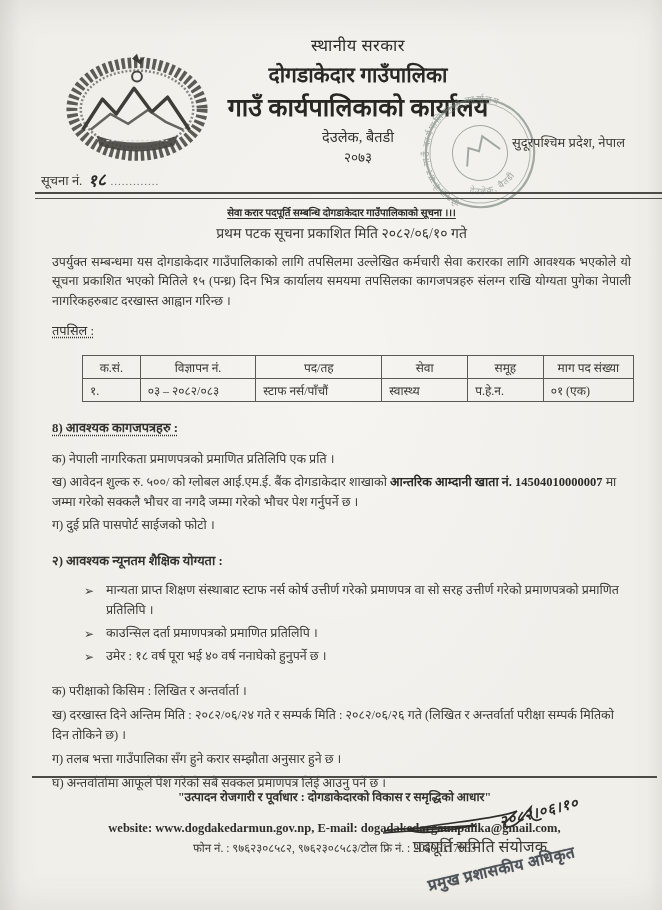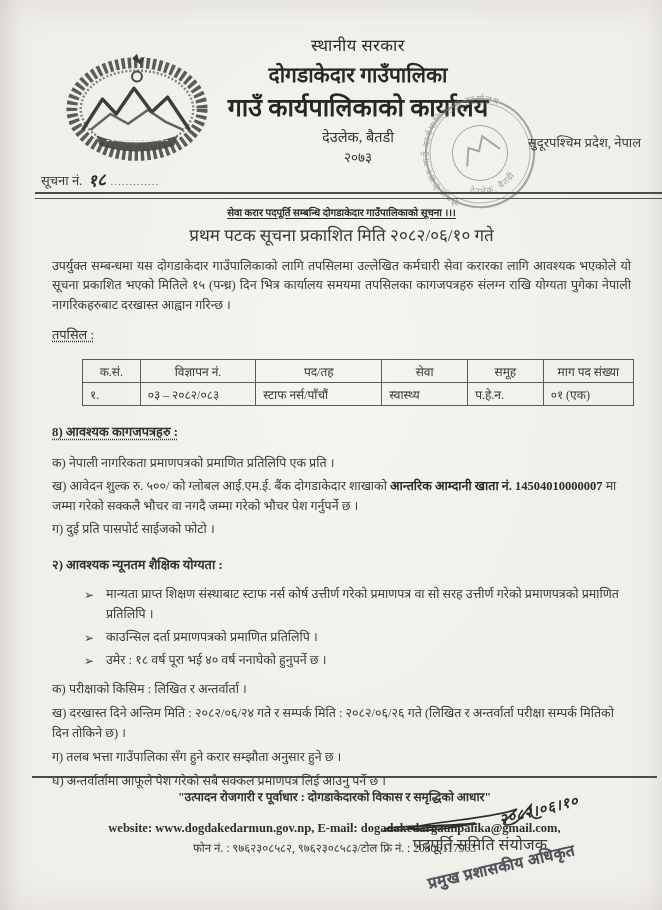--- a/index.html
+++ b/index.html
@@ -16,45 +16,45 @@
   }
   
   .letterhead{position:relative;height:196px;}
   .emblem{position:absolute;left:56px;top:52px;width:148px;height:120px;}
   .head-center{position:absolute;left:170px;right:130px;top:36px;text-align:center;line-height:1.25;}
   .gov{font-size:16.5px;letter-spacing:.5px;color:#2f2e2a;}
   .muni{font-size:21px;font-weight:bold;margin-top:5px;color:#2a2925;}
   .office{font-size:25px;font-weight:bold;margin-top:4px;color:#282723;}
   .addr{font-size:14.5px;margin-top:5px;}
   .year{font-size:13.5px;margin-top:4px;}
-  .province{position:absolute;right:28px;top:133px;font-size:13px;color:#3b3a35;}
+  .province{position:absolute;right:44px;top:133px;font-size:13px;color:#3b3a35;}
   .round-stamp{position:absolute;left:414px;top:94px;width:118px;height:118px;transform:rotate(-28deg);opacity:.62;}
   .notice-no{position:absolute;left:34px;top:167px;font-size:13px;color:#3b3a35;}
   .hand-number{display:inline-block;font-size:17px;font-style:italic;color:#2c2b28;transform:rotate(-6deg) translateY(1px);font-weight:bold;margin:0 2px;}
   .dots{letter-spacing:1px;color:#6b6a64;font-size:11px;}
   .rule{position:absolute;left:28px;right:4px;top:192px;height:4px;border-top:2.5px solid #4c4b46;border-bottom:1px solid #55544e;}
   
   .main{position:relative;padding:0 38px 0 45px;}
   .subject{text-align:center;margin-top:9px;font-size:10px;font-weight:bold;color:#2e2d29;}
   .subject u{text-underline-offset:2px;}
-  .published{text-align:center;font-size:17px;margin-top:4px;color:#3a3934;}
+  .published{text-align:center;font-size:14px;margin-top:4px;color:#3a3934;}
   .intro{font-size:12.5px;line-height:1.55;text-align:justify;margin-top:11px;color:#3a3933;}
   .tapasil{margin-top:10px;font-size:12.8px;text-decoration:underline dotted;text-underline-offset:2px;}
   table.doc{border-collapse:collapse;margin:16px 0 0 30px;width:552px;font-size:12px;color:#3a3933;}
   table.doc th,table.doc td{border:1.2px solid #5a5953;padding:2px 7px;font-weight:normal;text-align:left;height:18px;}
   table.doc th{text-align:center;}
   .sec-head{font-size:12.8px;font-weight:bold;margin-top:16px;color:#33322d;}
   .sec-head.u u{text-decoration:underline dotted;text-underline-offset:3px;}
   .doc-line{font-size:12.5px;line-height:1.6;margin-top:3px;color:#3a3933;}
   .doc-line.first{margin-top:13px;}
   .bold-ink{font-weight:bold;color:#2c2b27;}
   .bullets{margin-top:12px;padding-left:32px;}
   .bullet-row{display:flex;font-size:12.5px;line-height:1.55;margin-top:4px;color:#3a3933;}
   .arrow{flex:0 0 22px;color:#44433e;font-size:12px;padding-top:1px;}
-  .terms{margin-top:8px;}
+  .terms{margin-top:14px;}
   .terms .doc-line{margin-top:4px;}
   
   .sig-area{position:relative;height:110px;margin-top:2px;}
   .sig-svg{position:absolute;right:42px;top:2px;width:210px;height:52px;}
   .hand-date{position:absolute;right:52px;top:6px;font-size:14.5px;font-style:italic;font-weight:bold;color:#2d2c29;transform:rotate(-14deg);letter-spacing:1px;white-space:nowrap;}
   .sig-title{position:absolute;right:84px;top:40px;font-size:16px;color:#3c3b36;}
   .stamp-title{position:absolute;right:55px;top:62px;font-size:15.5px;font-weight:bold;color:#4d5358;transform:rotate(-13deg);letter-spacing:.5px;text-shadow:0 0 1px rgba(77,83,88,.55);white-space:nowrap;}
   
   .footer{position:absolute;left:0;right:0;top:776px;}
   .footer .frule{margin:0 12px 0 32px;height:3px;border-top:2.5px solid #4c4b46;}

